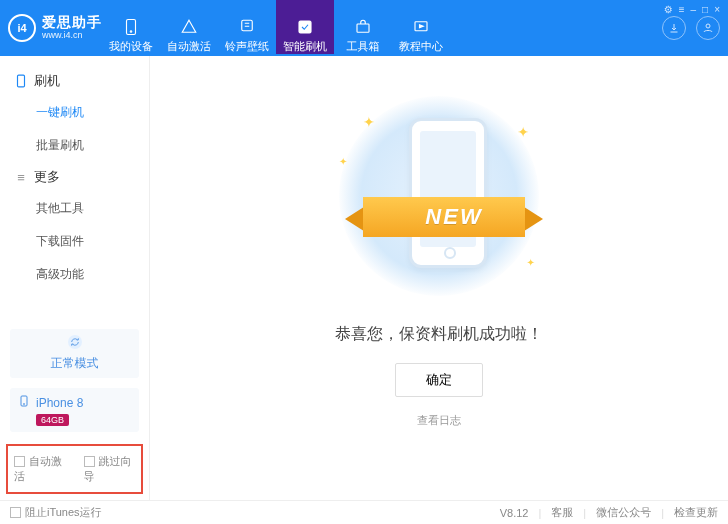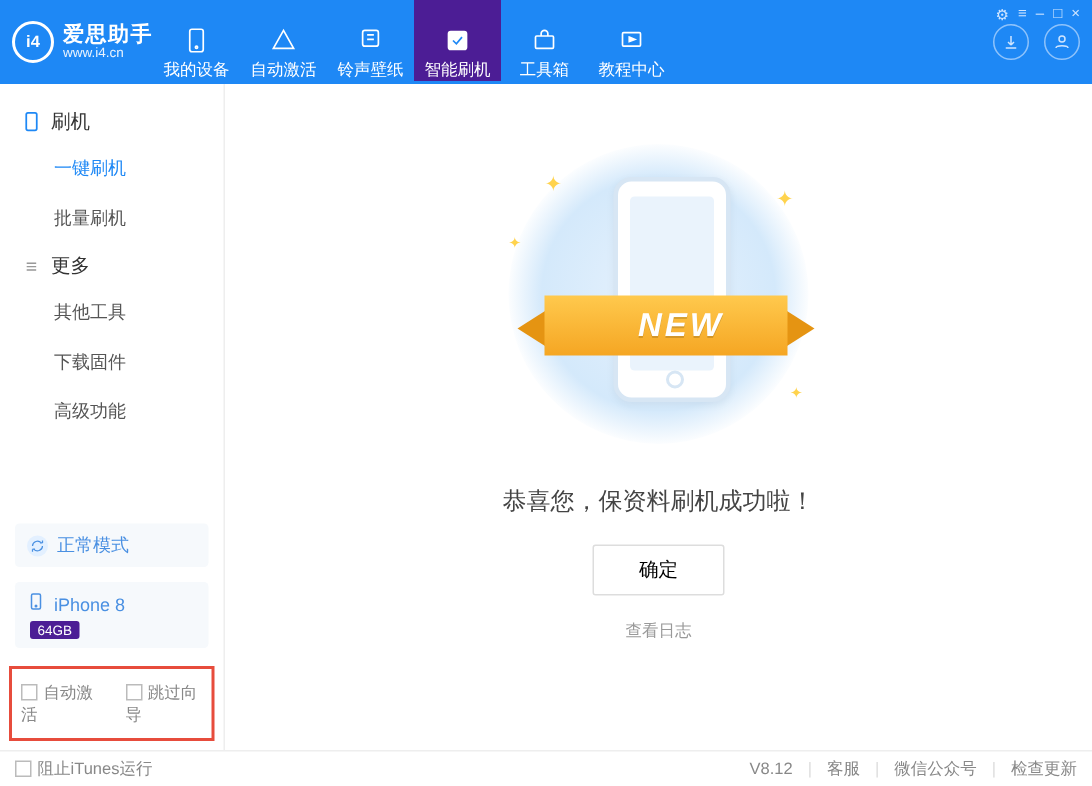--- a/index.html
+++ b/index.html
@@ -26,26 +26,26 @@
 .circ-btn svg { width: 12px; height: 12px; stroke: #cfe5ff; fill: none; stroke-width: 2; }
 
 .body { display: flex; height: calc(524px - 56px - 24px); }
 
 .sidebar { width: 150px; border-right: 1px solid #eee; padding-top: 10px; position: relative; display: flex; flex-direction: column; }
 .side-group { padding: 6px 14px; font-size: 13px; color: #333; display: flex; align-items: center; gap: 6px; }
 .side-group .gicon { width: 14px; display: inline-flex; justify-content: center; color: #1e88f5; }
 .side-item { padding: 8px 14px 8px 36px; font-size: 12px; color: #555; cursor: pointer; }
 .side-item.active { color: #1e88f5; }
 .side-flex { flex: 1; }
-.side-status { margin: 6px 10px; padding: 6px 8px; border-radius: 3px; background: #f6f9fc; display: flex; align-items: center; gap: 6px; font-size: 12px; color: #4a90e2; cursor: pointer; }
+.side-status { margin: 6px 10px; padding: 6px 8px; border-radius: 3px; background: #f6f9fc; display: flex; align-items: center; gap: 6px; font-size: 12px; color: #4a90e2; cursor: pointer; flex-direction: column; }
 .side-status .dot { width: 14px; height: 14px; border-radius: 50%; background: #e3f0ff; display: inline-flex; align-items: center; justify-content: center; }
 .side-status .dot svg { width: 10px; height: 10px; stroke: #4a90e2; fill: none; stroke-width: 2; }
 .device-block { margin: 4px 10px 8px; padding: 6px 8px; background: #f6f9fc; border-radius: 3px; }
 .device-row { display: flex; align-items: center; gap: 6px; color: #4a90e2; font-size: 12px; }
-.badge { display: inline-block; background: #4c1d95; color: #fff; font-size: 9px; padding: 1px 5px; border-radius: 2px; margin-top: 3px; margin-left: 2px; }
+.badge { display: inline-block; background: #be185d; color: #fff; font-size: 9px; padding: 1px 5px; border-radius: 2px; margin-top: 3px; margin-left: 18px; }
 .red-box { border: 2px solid #e74c3c; margin: 4px 6px 6px; padding: 8px 6px; display: flex; gap: 18px; align-items: center; font-size: 11px; color: #888; }
 .chk { width: 11px; height: 11px; border: 1px solid #bbb; display: inline-block; margin-right: 4px; vertical-align: -2px; }
 
 .main { flex: 1; display: flex; flex-direction: column; align-items: center; padding-top: 40px; }
 .illus { position: relative; width: 240px; height: 200px; }
 .halo { position: absolute; top: 0; left: 20px; width: 200px; height: 200px; border-radius: 50%; background: radial-gradient(circle, #e7f2fd 0%, #d4e9fb 55%, #fff 72%); }
 .phone { position: absolute; top: 22px; left: 90px; width: 78px; height: 150px; background: #fff; border: 3px solid #d7e6f4; border-radius: 12px; box-shadow: 0 2px 6px rgba(0,0,0,.05); }
 .phone::before { content: ""; position: absolute; top: 10px; left: 8px; right: 8px; bottom: 18px; background: #eaf3fc; border-radius: 3px; }
 .phone::after { content: ""; position: absolute; bottom: 6px; left: 50%; width: 8px; height: 8px; margin-left: -4px; border: 2px solid #d7e6f4; border-radius: 50%; }
 .ribbon { position: absolute; top: 95px; left: 20px; width: 210px; height: 54px; }

